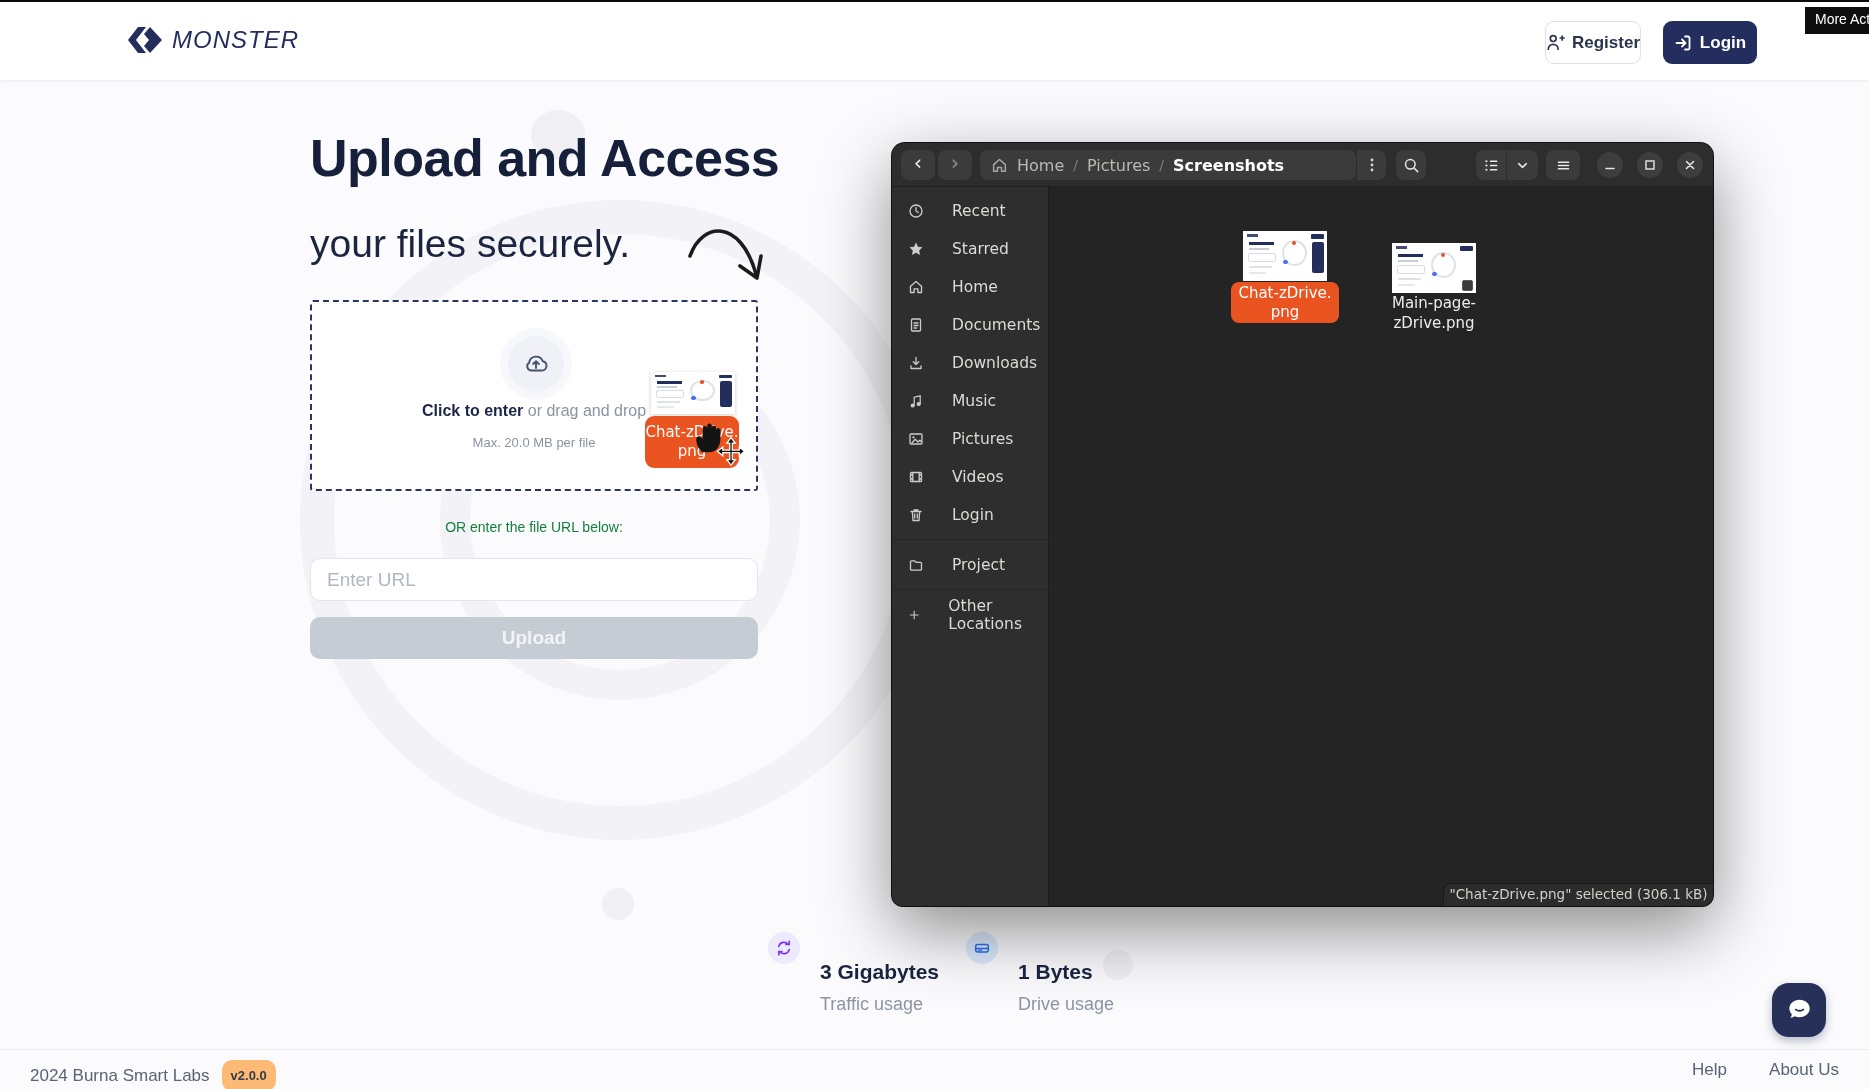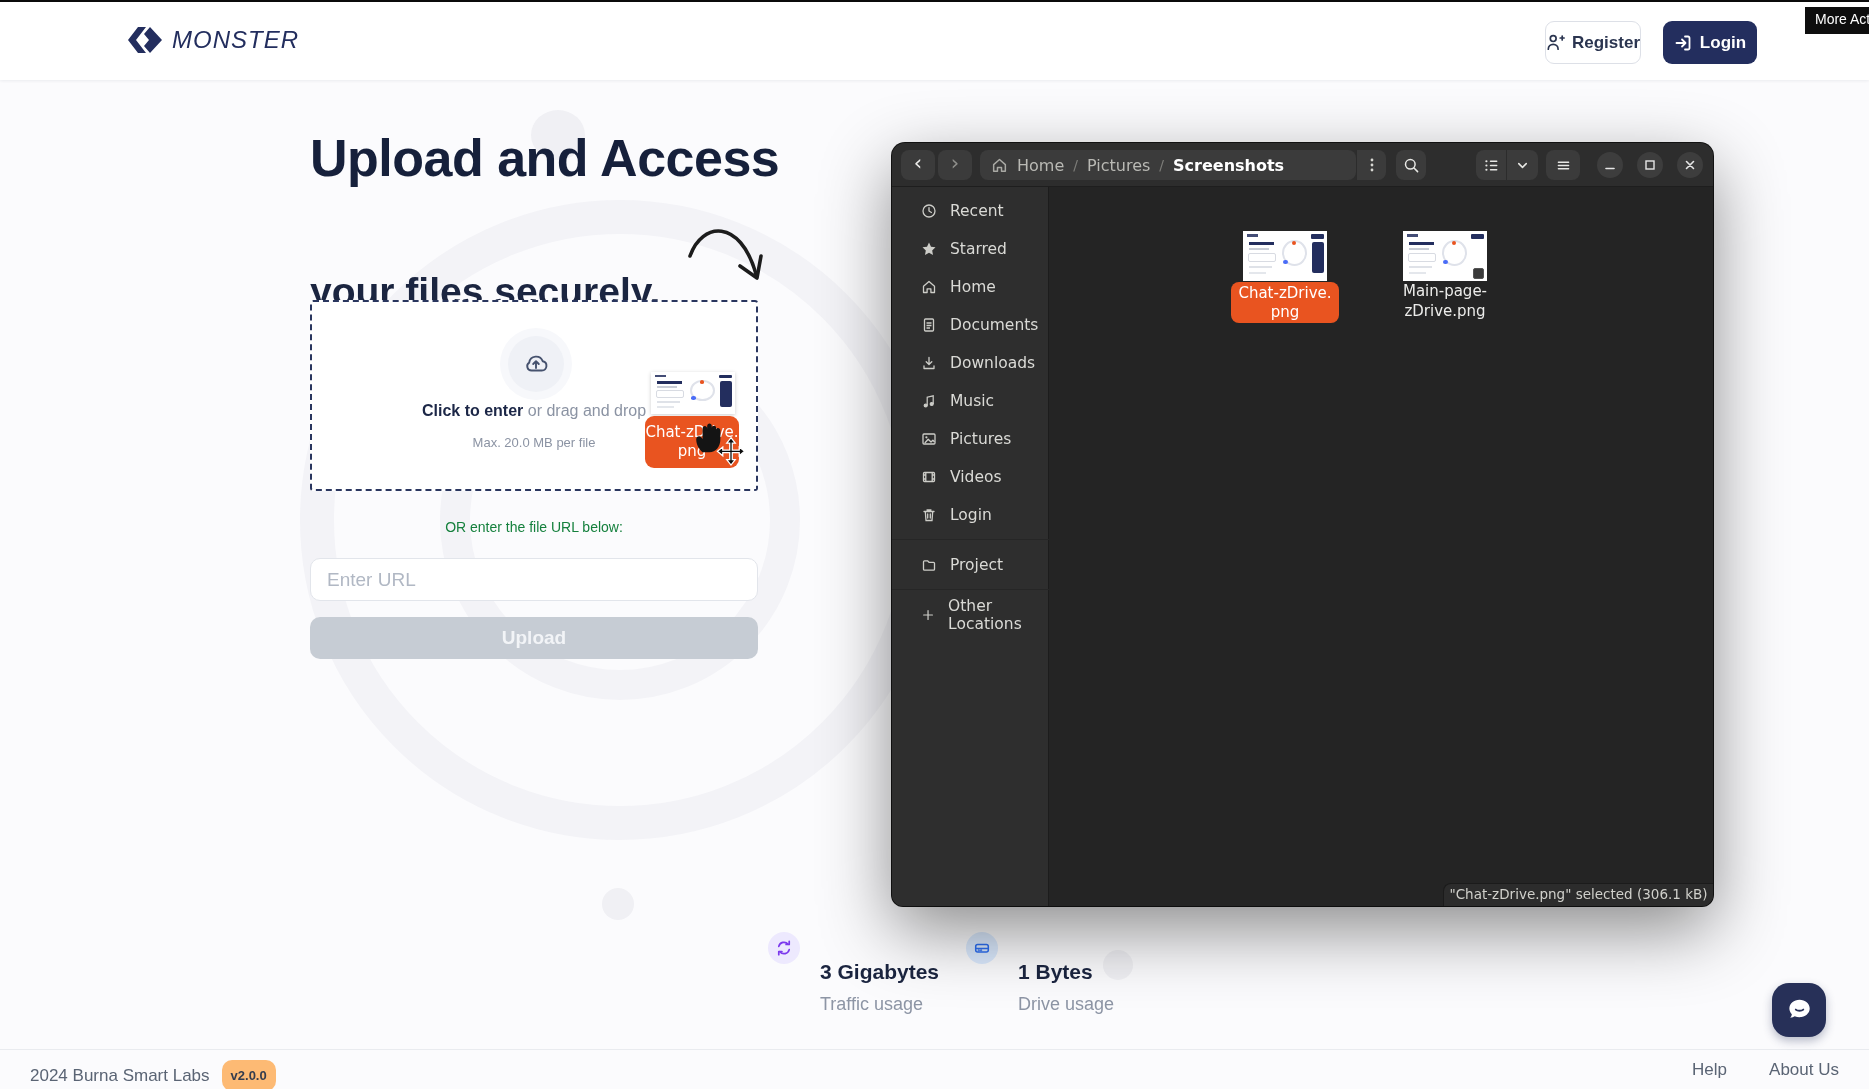--- a/index.html
+++ b/index.html
@@ -20,21 +20,21 @@
   .brand { left:128px; top:24px; display:flex; align-items:center; gap:10px; }
   .brand-text { font-size:24px; font-weight:400; font-style:italic; color:#232e5e; letter-spacing:1px; }
   .btn-register { left:1545px; top:19px; width:96px; height:43px; background:#fff; border:1px solid #dde0e7; border-radius:9px;
     display:flex; align-items:center; justify-content:center; gap:7px; font-size:17px; font-weight:700; color:#2b3550; cursor:pointer; }
   .btn-login { left:1663px; top:19px; width:94px; height:43px; background:#232e5e; border-radius:9px;
     display:flex; align-items:center; justify-content:center; gap:8px; font-size:17px; font-weight:700; color:#fff; cursor:pointer; }
   .tooltip-more { left:1805px; top:7px; height:27px; padding:4px 10px; background:#0e0e0e; color:#fff; font-size:14px; white-space:nowrap; }
 
   
   .h1 { left:310px; top:128px; font-size:52px; font-weight:700; color:#16203b; letter-spacing:-.5px; }
-  .h2 { left:310px; top:222px; font-size:39px; font-weight:700; color:#1b2540;margin-top:48px; }
+  .h2 { left:310px; top:222px; font-size:39px; font-weight:400; color:#1b2540; }
   .arrow-doodle { left:684px; top:216px; }
 
   .dropzone { left:310px; top:300px; width:448px; height:191px; background:#fff; border:2px dashed #2a365f; border-radius:3px; }
   .dz-halo { left:188px; top:26px; width:72px; height:72px; background:#f7f8fb; border-radius:50%; }
   .dz-circle { left:196px; top:34px; width:56px; height:56px; background:#eff1f6; border-radius:50%; display:flex; align-items:center; justify-content:center; }
   .dz-line1 { left:0; top:100px; width:100%; text-align:center; font-size:16px; color:#8b93a3; }
   .dz-line1 b { color:#1c2747; }
   .dz-line2 { left:0; top:133px; width:100%; text-align:center; font-size:13px; color:#8b93a3; }
 
   
@@ -104,28 +104,28 @@
     display:flex; align-items:center; justify-content:center; cursor:pointer; }
   .fm-search { left:504px; top:7px; width:30px; height:30px; }
   .fm-view { left:584px; top:7px; width:62px; height:30px; background:#3b3b3b; border-radius:8px; display:flex; cursor:pointer; }
   .fm-view-half { width:31px; height:30px; display:flex; align-items:center; justify-content:center; }
   .fm-view-half.first { border-right:1px solid #2c2c2c; }
   .fm-burger { left:654px; top:7px; width:34px; height:30px; }
   .fm-circle { width:26px; height:26px; border-radius:50%; background:#3d3d3d; display:flex; align-items:center; justify-content:center; cursor:pointer; }
   .fm-min { left:705px; top:9px; } .fm-max { left:745px; top:9px; } .fm-close { left:785px; top:9px; }
 
   .fm-sidebar { left:0; top:44px; width:157px; height:719px; background:#2e2e2e; border-right:1px solid #1c1c1c; border-radius:0 0 0 11px; }
-  .sb-item { position:absolute; left:19px; width:145px; height:32px; display:flex; align-items:center; gap:13px; padding-left:10px;
+  .sb-item { position:absolute; left:6px; width:145px; height:32px; display:flex; align-items:center; gap:28px; padding-left:10px;
     border-radius:6px; cursor:pointer; }
   .sb-label { font-size:15.5px; color:#dadad6; }
   .sb-sep { position:absolute; left:0; width:157px; height:1px; background:#262626; }
 
   .fm-content { left:157px; top:44px; width:664px; height:719px; background:#242424; border-radius:0 0 11px 0; }
   .file-item { position:absolute; top:44px; width:116px; text-align:center; cursor:pointer; }
-  #file1 { left:178px; } #file2 { left:338px; }
+  #file1 { left:178px; } #file2 { left:327px;margin-top:12px; }
   .file-thumb { width:84px; height:50px; margin:0 auto; }
   .file-label { margin-top:3px; font-size:15px; line-height:18.5px; color:#ececea; font-family:"DejaVu Sans", sans-serif; }
   .file-label.selected { display:inline-block; background:#e95420; color:#fff; border-radius:8px; padding:2px 7px; margin-top:1px; }
 
   .fm-status { right:0; bottom:0; width:270px; height:23px; background:#2c2c2c; border-left:1px solid #1b1b1b; border-top:1px solid #1b1b1b;
     border-radius:8px 0 11px 0; text-align:center; font-size:13.5px; line-height:21px; color:#d0d0cb; }
 
   svg { display:block; }
 </style>
 </head>

